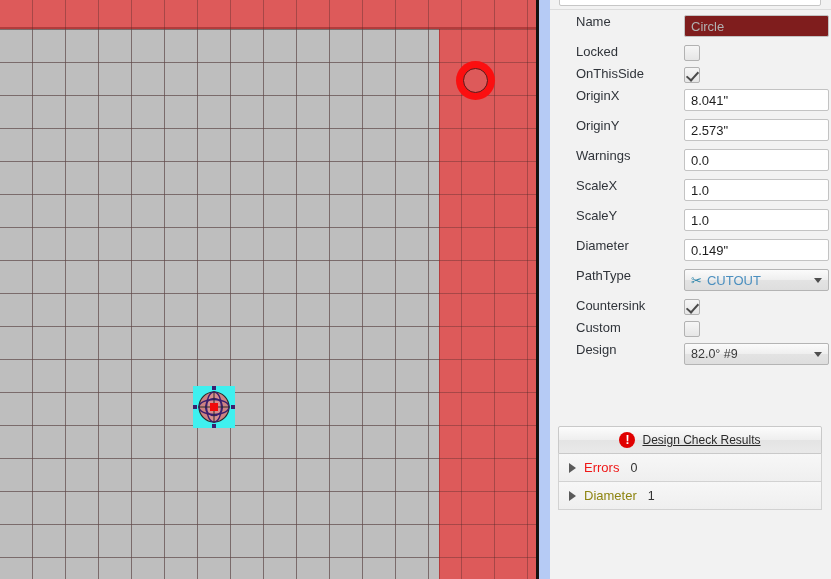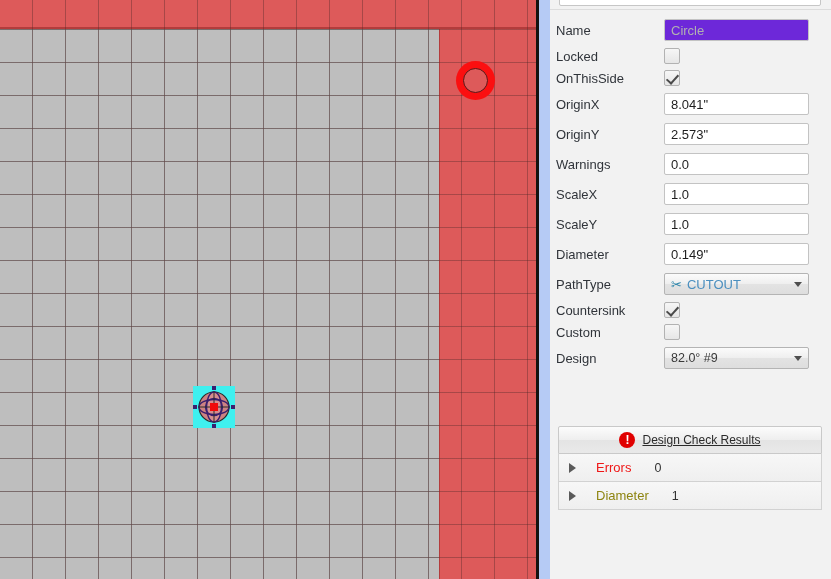--- a/index.html
+++ b/index.html
@@ -184,23 +184,22 @@
 
   #prop-form {
     position: absolute;
     left: 0;
     top: 15px;
     width: 281px;
   }
 
   .prop-row {
     display: flex;
-    align-items: center;
     height: 30px;
-    padding-left: 6px;
+    padding-left: 26px;
     box-sizing: border-box;
   }
   .prop-row.compact { height: 22px; }
 
   .prop-label {
     width: 108px;
     font-size: 13px;
     color: #30343a;
     flex: none;
     line-height: 1;
@@ -214,21 +213,21 @@
     background: #ffffff;
     font-size: 13px;
     color: #1d1d1d;
     padding: 0 6px;
     box-sizing: border-box;
     display: flex;
     align-items: center;
     font-family: "Liberation Sans", sans-serif;
   }
   .prop-input.placeholder {
-    background: #6d28d9;
+    background: #7f1d1d;
     color: #b1b1b1;
   }
 
   .checkbox {
     width: 16px;
     height: 16px;
     border: 1px solid #b2b2b2;
     background: linear-gradient(to bottom, #f6f6f6, #e6e6e6);
     border-radius: 2px;
     box-sizing: border-box;
@@ -316,21 +315,21 @@
   }
 
   .dcr-row {
     height: 28px;
     border: 1px solid #d2d2d2;
     border-top: none;
     background: linear-gradient(to bottom, #f7f7f7, #efefef);
     display: flex;
     align-items: center;
     padding-left: 10px;
-    gap: 20px;
+    gap: 8px;
     box-sizing: border-box;
   }
   .dcr-caret {
     width: 0; height: 0;
     border-top: 5px solid transparent;
     border-bottom: 5px solid transparent;
     border-left: 7px solid #5a5a5a;
     flex: none;
   }
   .dcr-label { font-size: 13px; }

